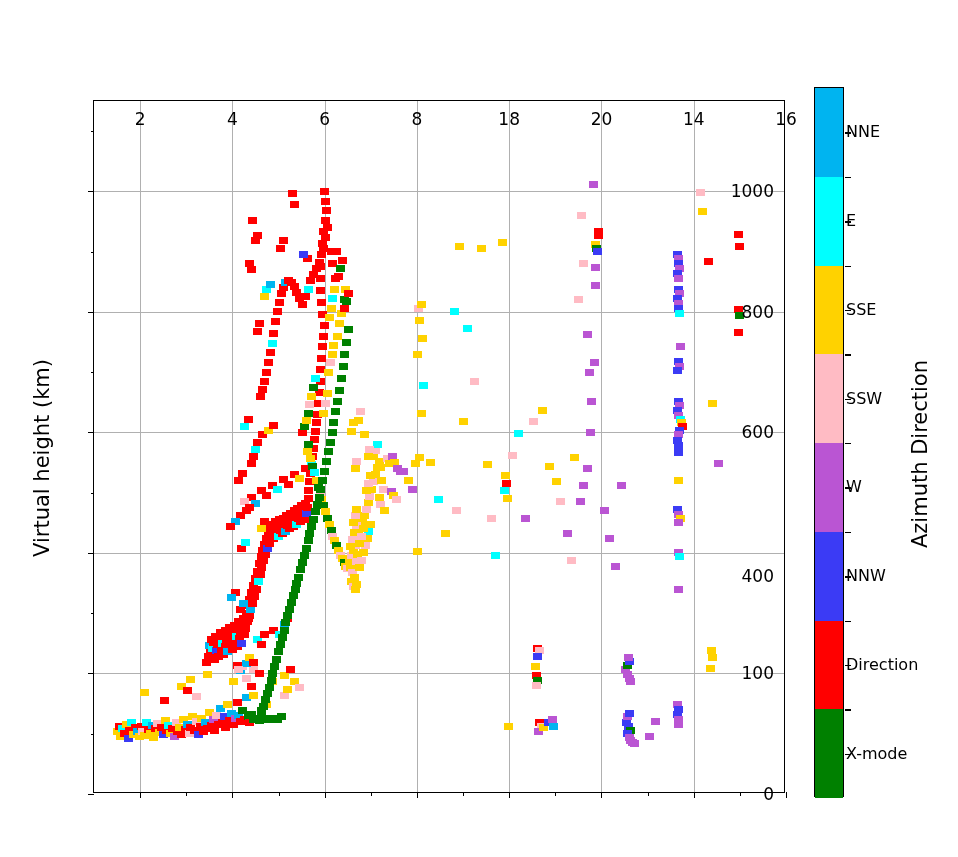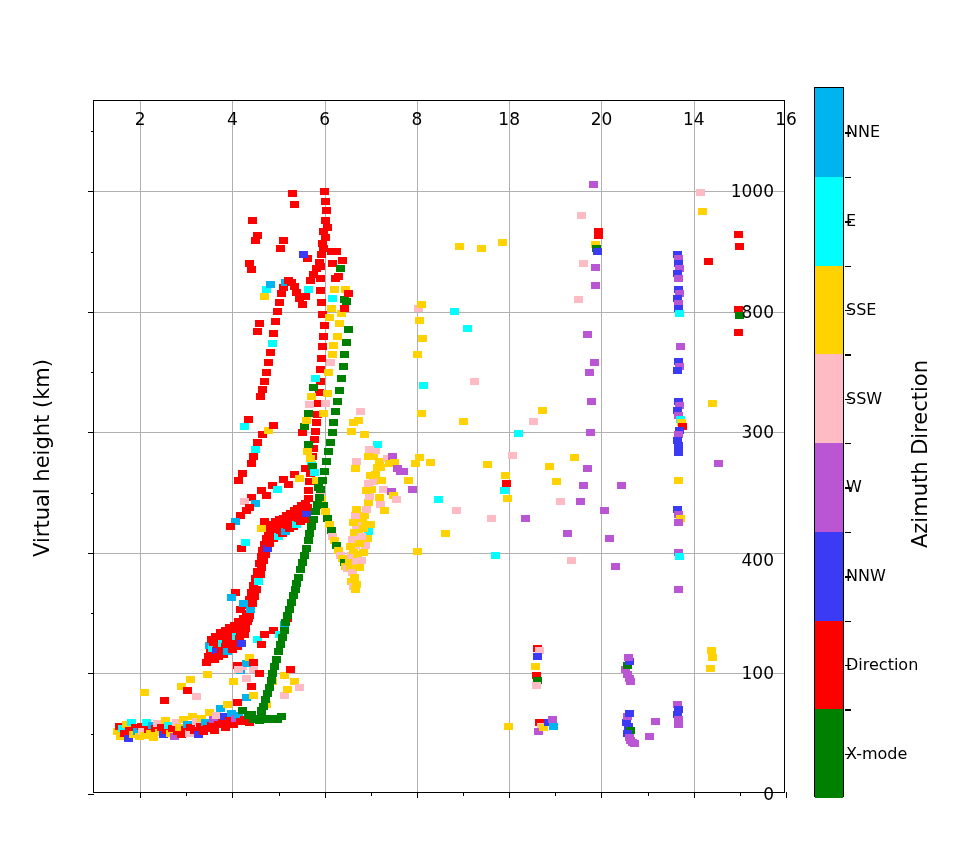--- a/index.html
+++ b/index.html
@@ -764,23 +764,23 @@
       <div class="xtick minor" style="left: 276.8px;"></div>
       <div class="xtick minor" style="left: 369.067px;"></div>
       <div class="xtick minor" style="left: 461.333px;"></div>
       <div class="xtick minor" style="left: 553.6px;"></div>
       <div class="xtick minor" style="left: 645.867px;"></div>
       <div class="ytick" style="top: 693px;"></div>
       <div class="ylab" style="top: 693px;">0</div>
       <div class="ytick" style="top: 572.478px;"></div>
       <div class="ylab" style="top: 572.478px;">100</div>
       <div class="ytick" style="top: 451.957px;"></div>
-      <div class="ylab" style="top: 459px;">400</div>
+      <div class="ylab" style="top: 475px;">400</div>
       <div class="ytick" style="top: 331.435px;"></div>
-      <div class="ylab" style="top: 331.435px;">300</div>
+      <div class="ylab" style="top: 331.435px;">600</div>
       <div class="ytick" style="top: 210.913px;"></div>
       <div class="ylab" style="top: 210.913px;">800</div>
       <div class="ytick" style="top: 90.3913px;"></div>
       <div class="ylab" style="top: 90.3913px;">1000</div>
       <div class="ytick minor" style="top: 632.739px;"></div>
       <div class="ytick minor" style="top: 512.217px;"></div>
       <div class="ytick minor" style="top: 391.696px;"></div>
       <div class="ytick minor" style="top: 271.174px;"></div>
       <div class="ytick minor" style="top: 150.652px;"></div>
       <div class="ytick minor" style="top: 30.1304px;"></div>

